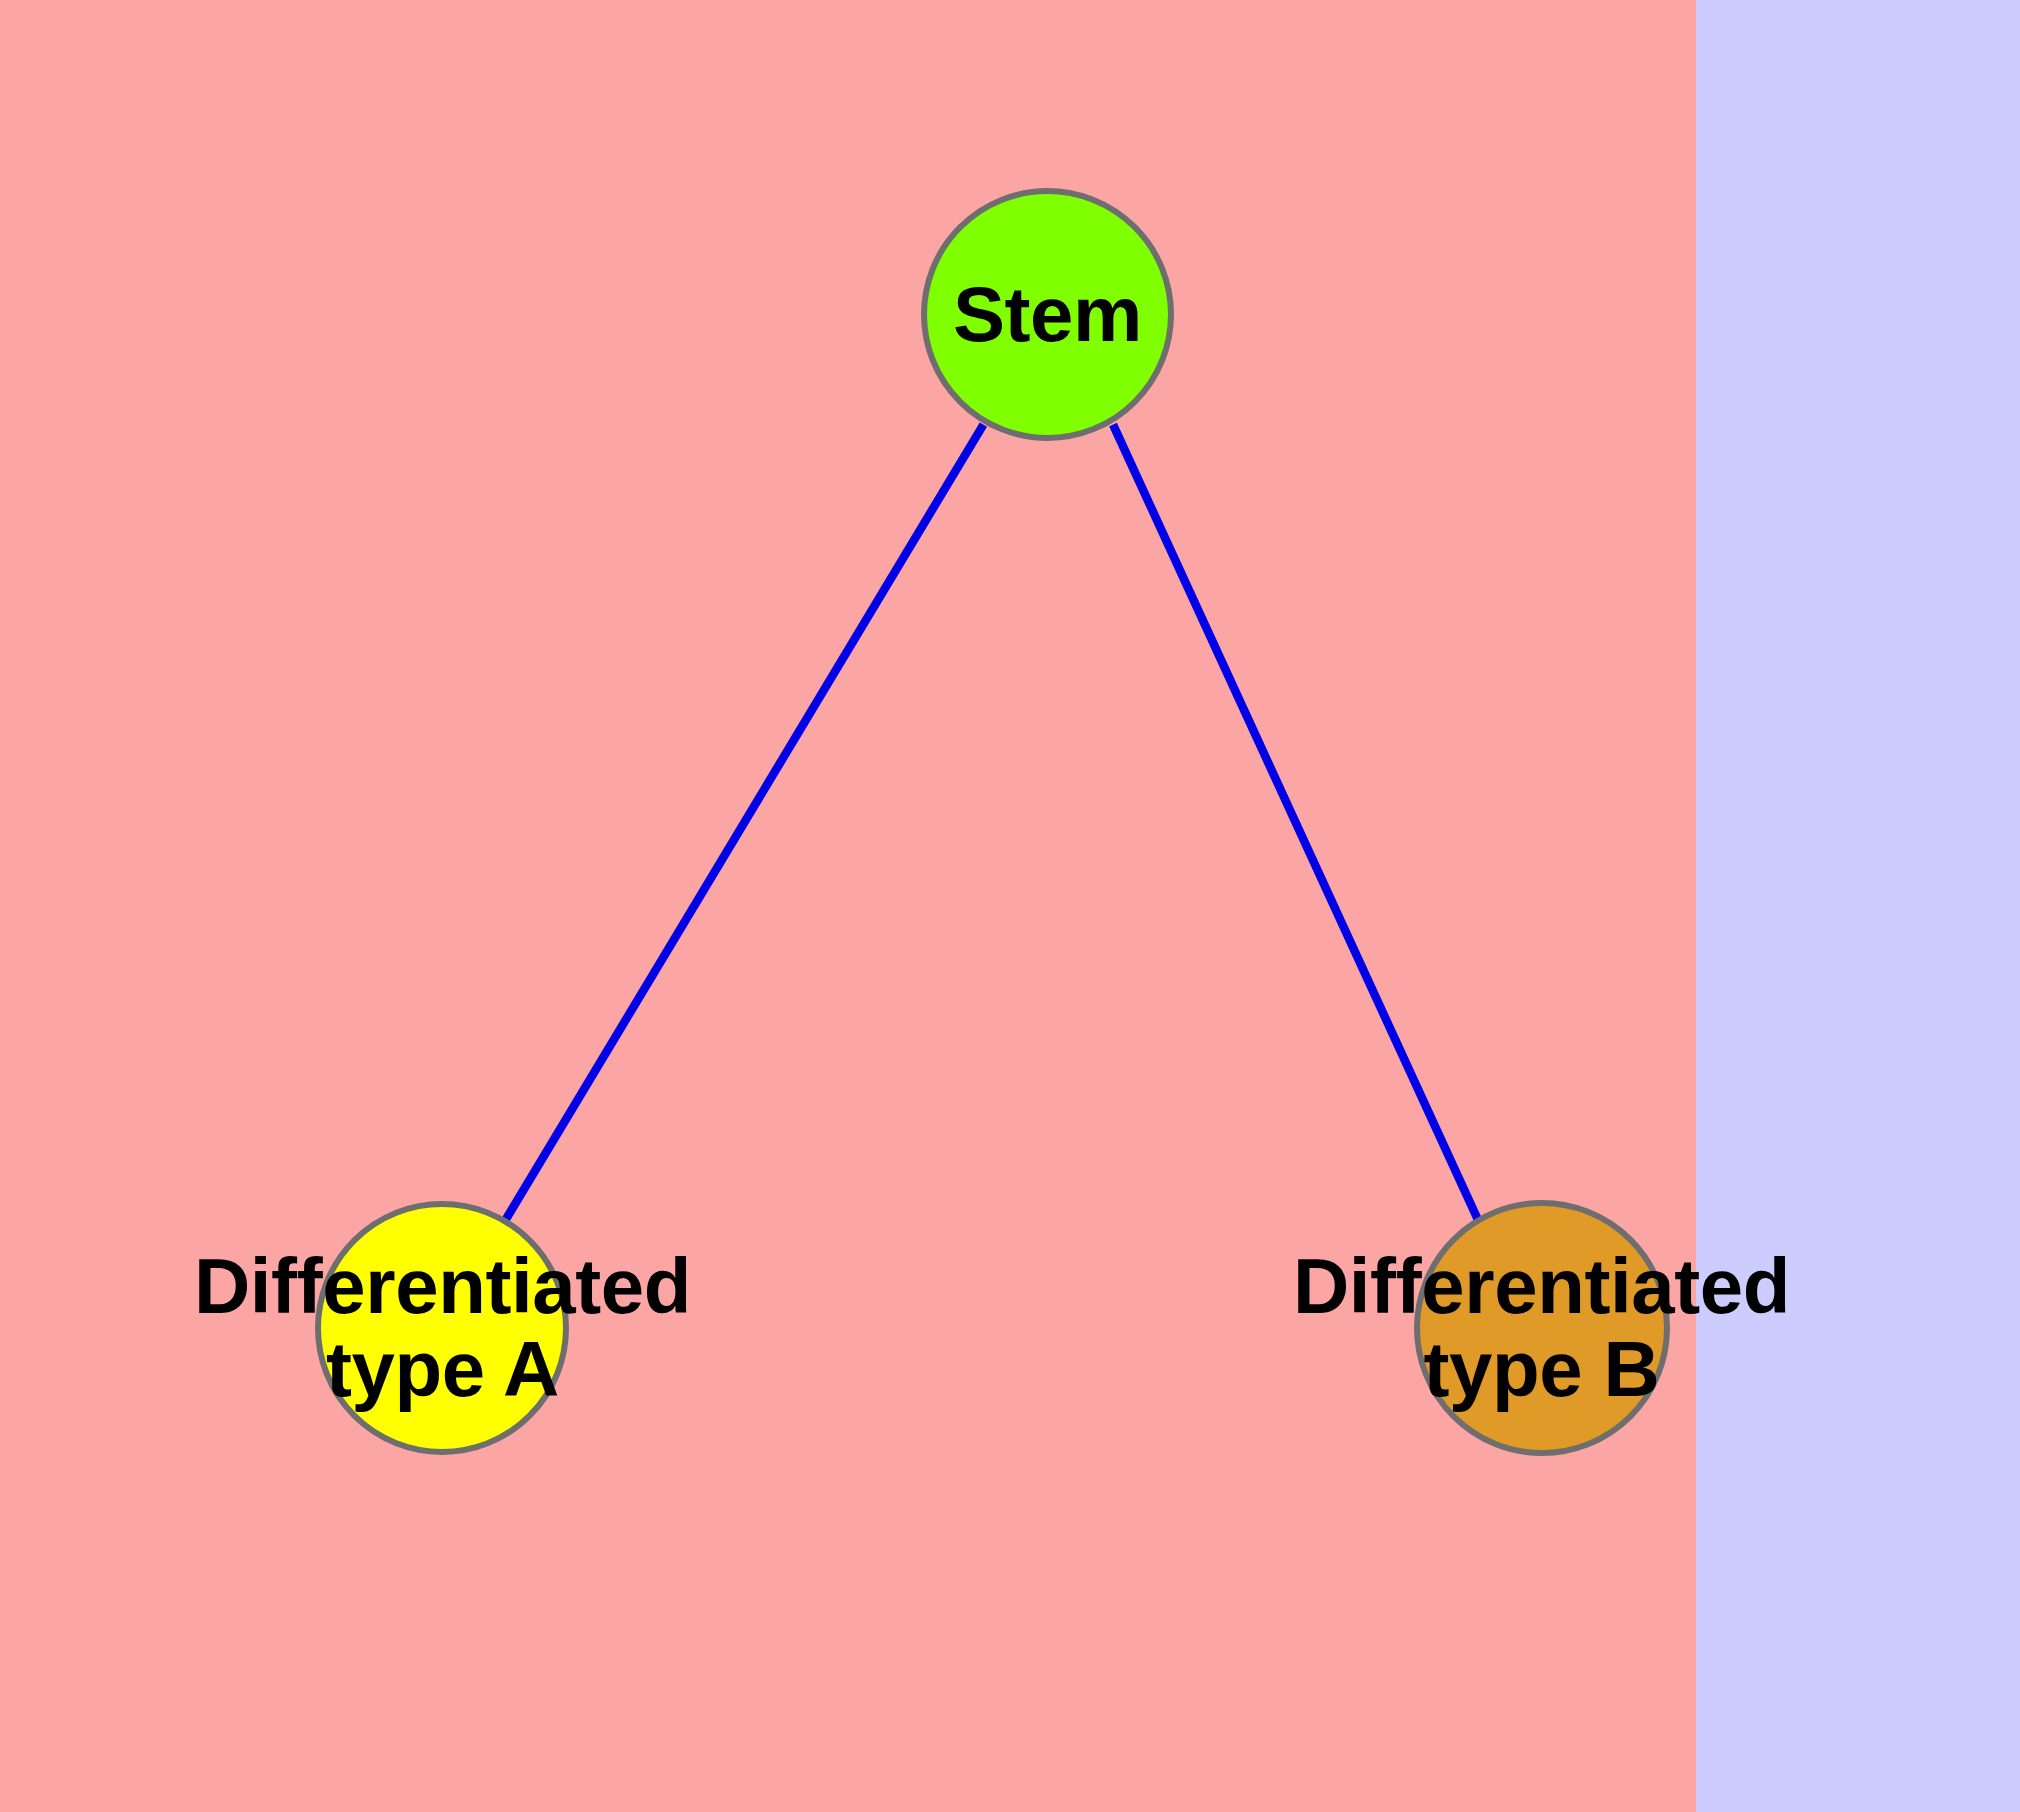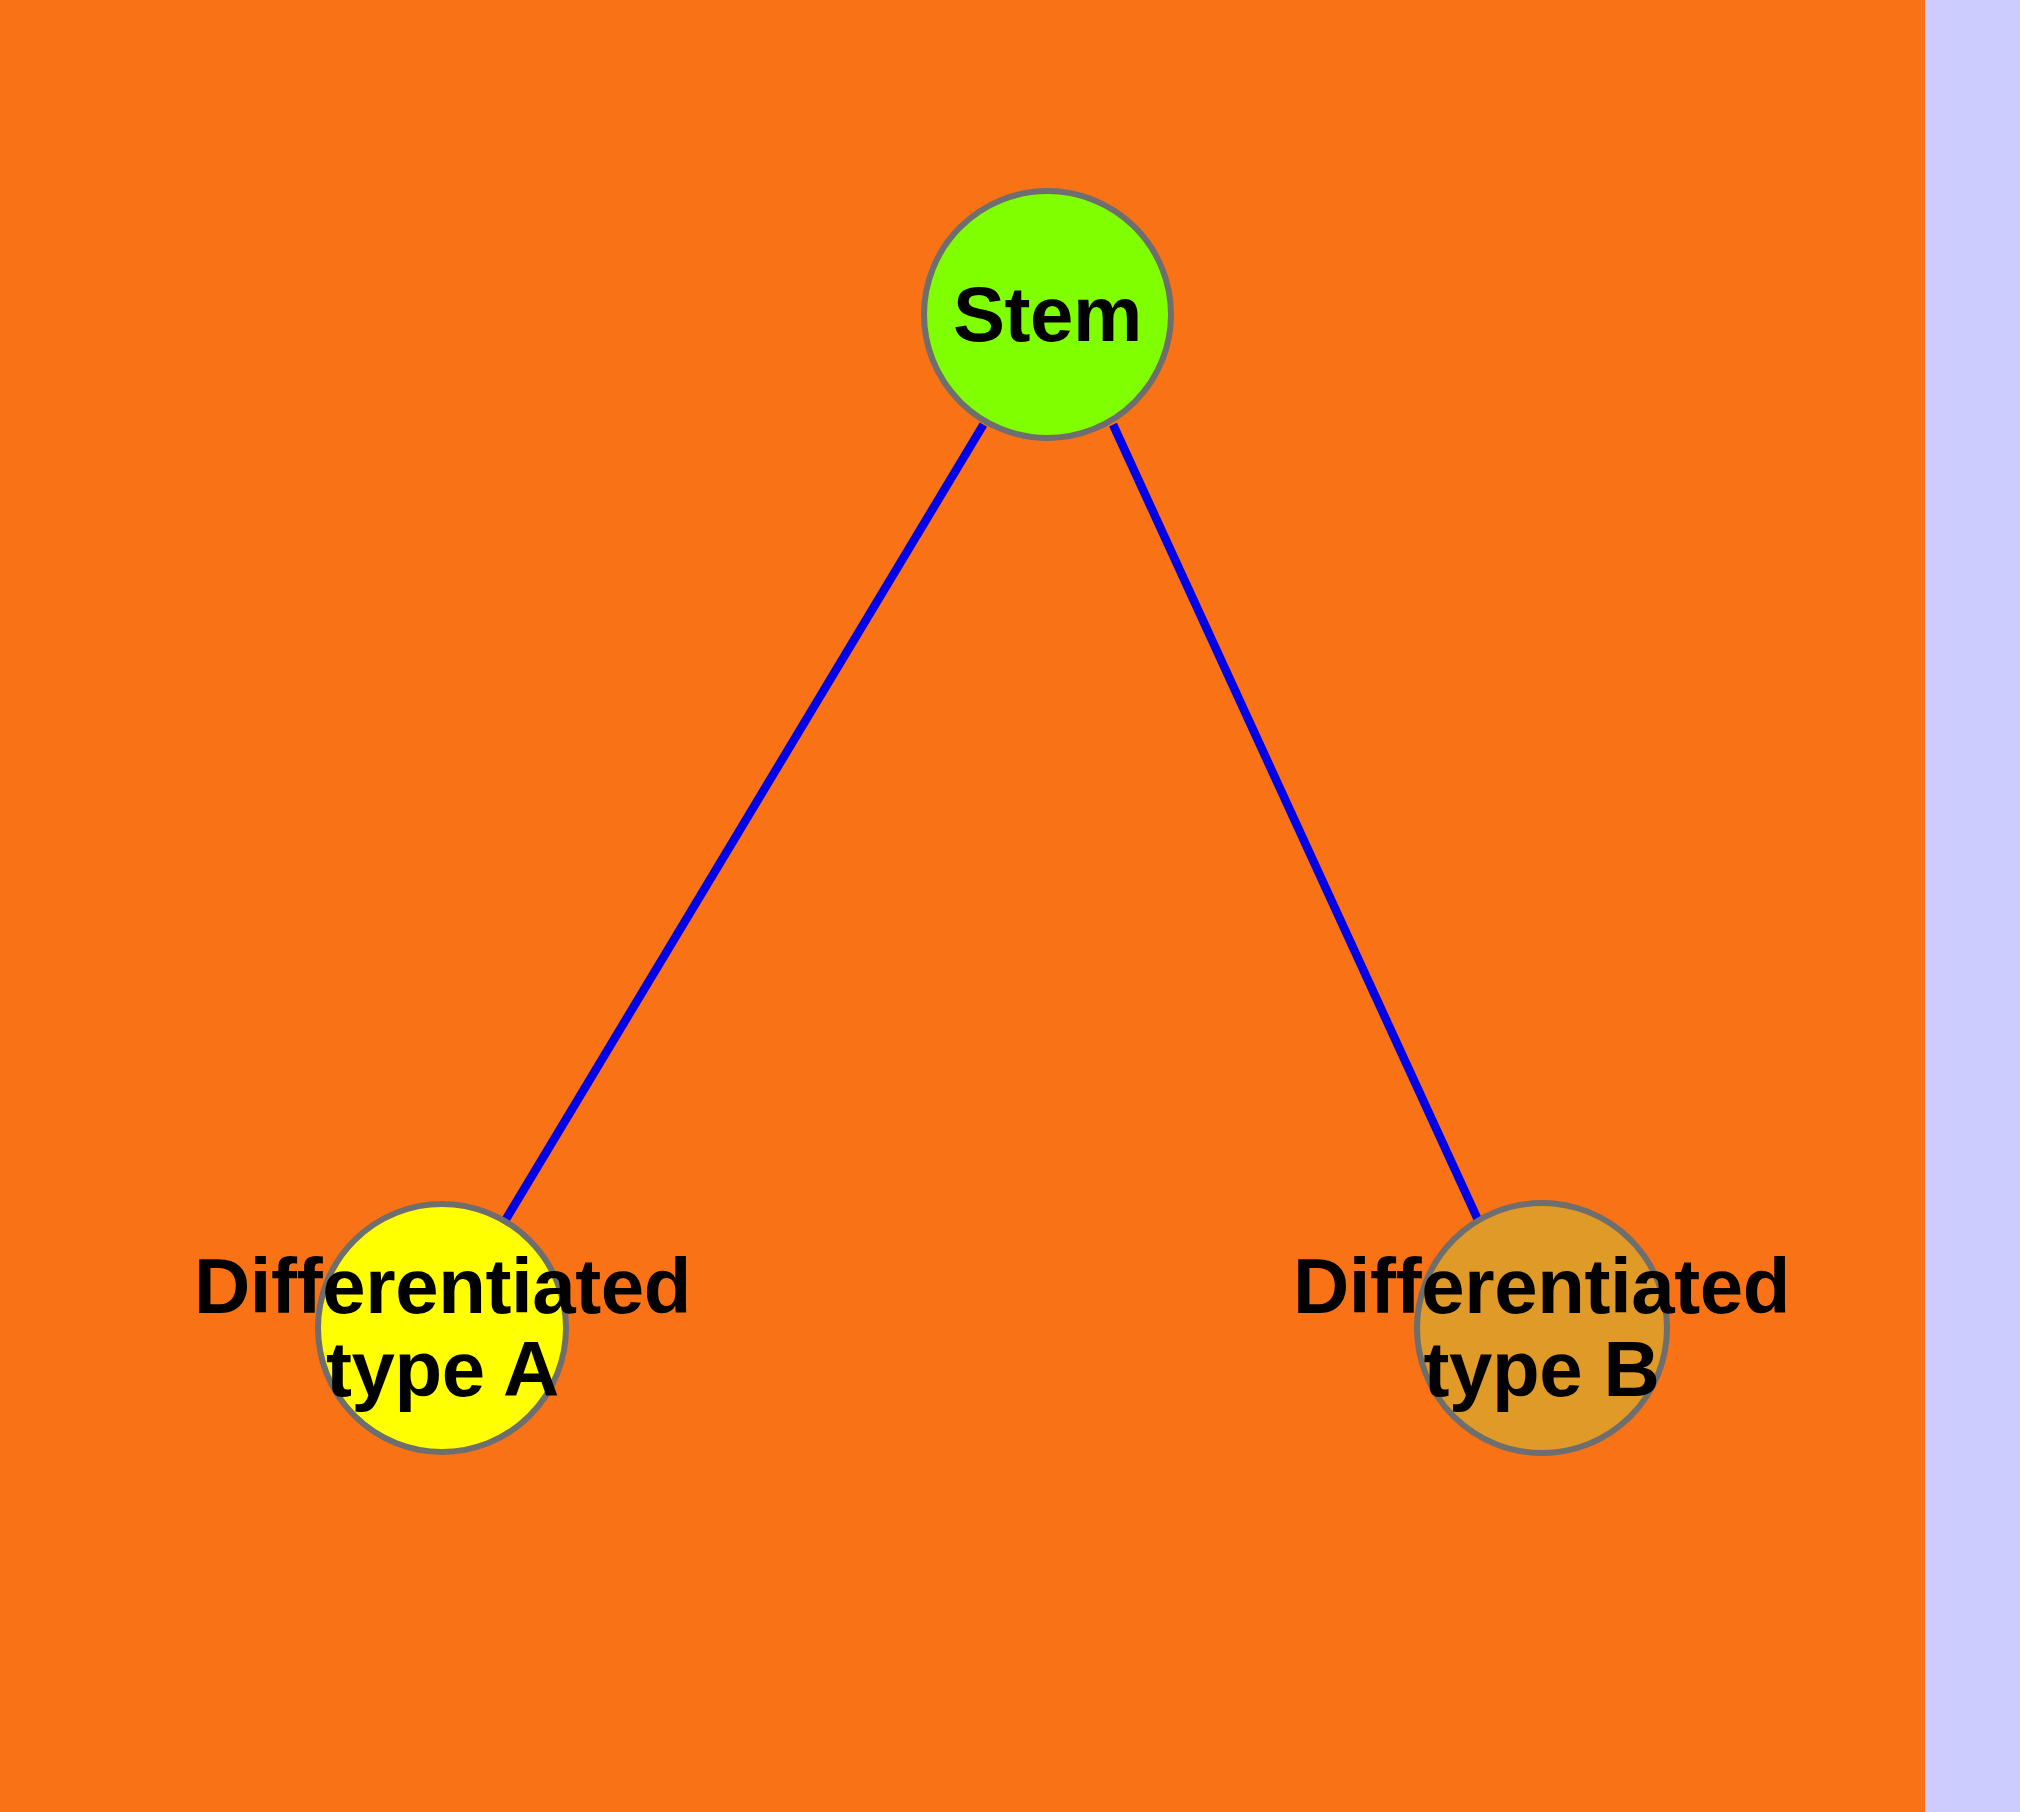--- a/index.html
+++ b/index.html
@@ -42,21 +42,21 @@
     font-size: 78px;
     line-height: 1.06;
     white-space: pre;
     letter-spacing: -0.4px;
     pointer-events: none;
   }
 </style>
 </head>
 <body style="width: 2021px; height: 1812px; background: rgb(204, 204, 255);">
 
-<div id="graph-canvas" style="width: 1925px; height: 1812px; background: #f97316;">
+<div id="graph-canvas" style="width: 1696px; height: 1812px; background: #fca5a5;">
 
   <svg id="edge-layer" viewBox="0 0 2384 2138" width="2021" height="1812" xmlns="http://www.w3.org/2000/svg">
     <line id="edge-0" x1="1160" y1="501" x2="597" y2="1438" stroke="#0000e6" stroke-width="10" stroke-linecap="butt"></line>
     <line id="edge-1" x1="1313" y1="501" x2="1743" y2="1438" stroke="#0000e6" stroke-width="10" stroke-linecap="butt"></line>
   </svg>
 
   <div class="node" id="node-0" style="left: 921px; top: 188px; width: 253px; height: 253px; background: rgb(127, 255, 0); border-color: rgb(110, 110, 110); border-width: 6px;"></div>
   <div class="node" id="node-1" style="left: 315px; top: 1201px; width: 254px; height: 254px; background: rgb(255, 255, 0); border-color: rgb(110, 110, 110); border-width: 6px;"></div>
   <div class="node" id="node-2" style="left: 1414px; top: 1200px; width: 256px; height: 256px; background: rgb(224, 154, 40); border-color: rgb(110, 110, 110); border-width: 6px;"></div>
 

